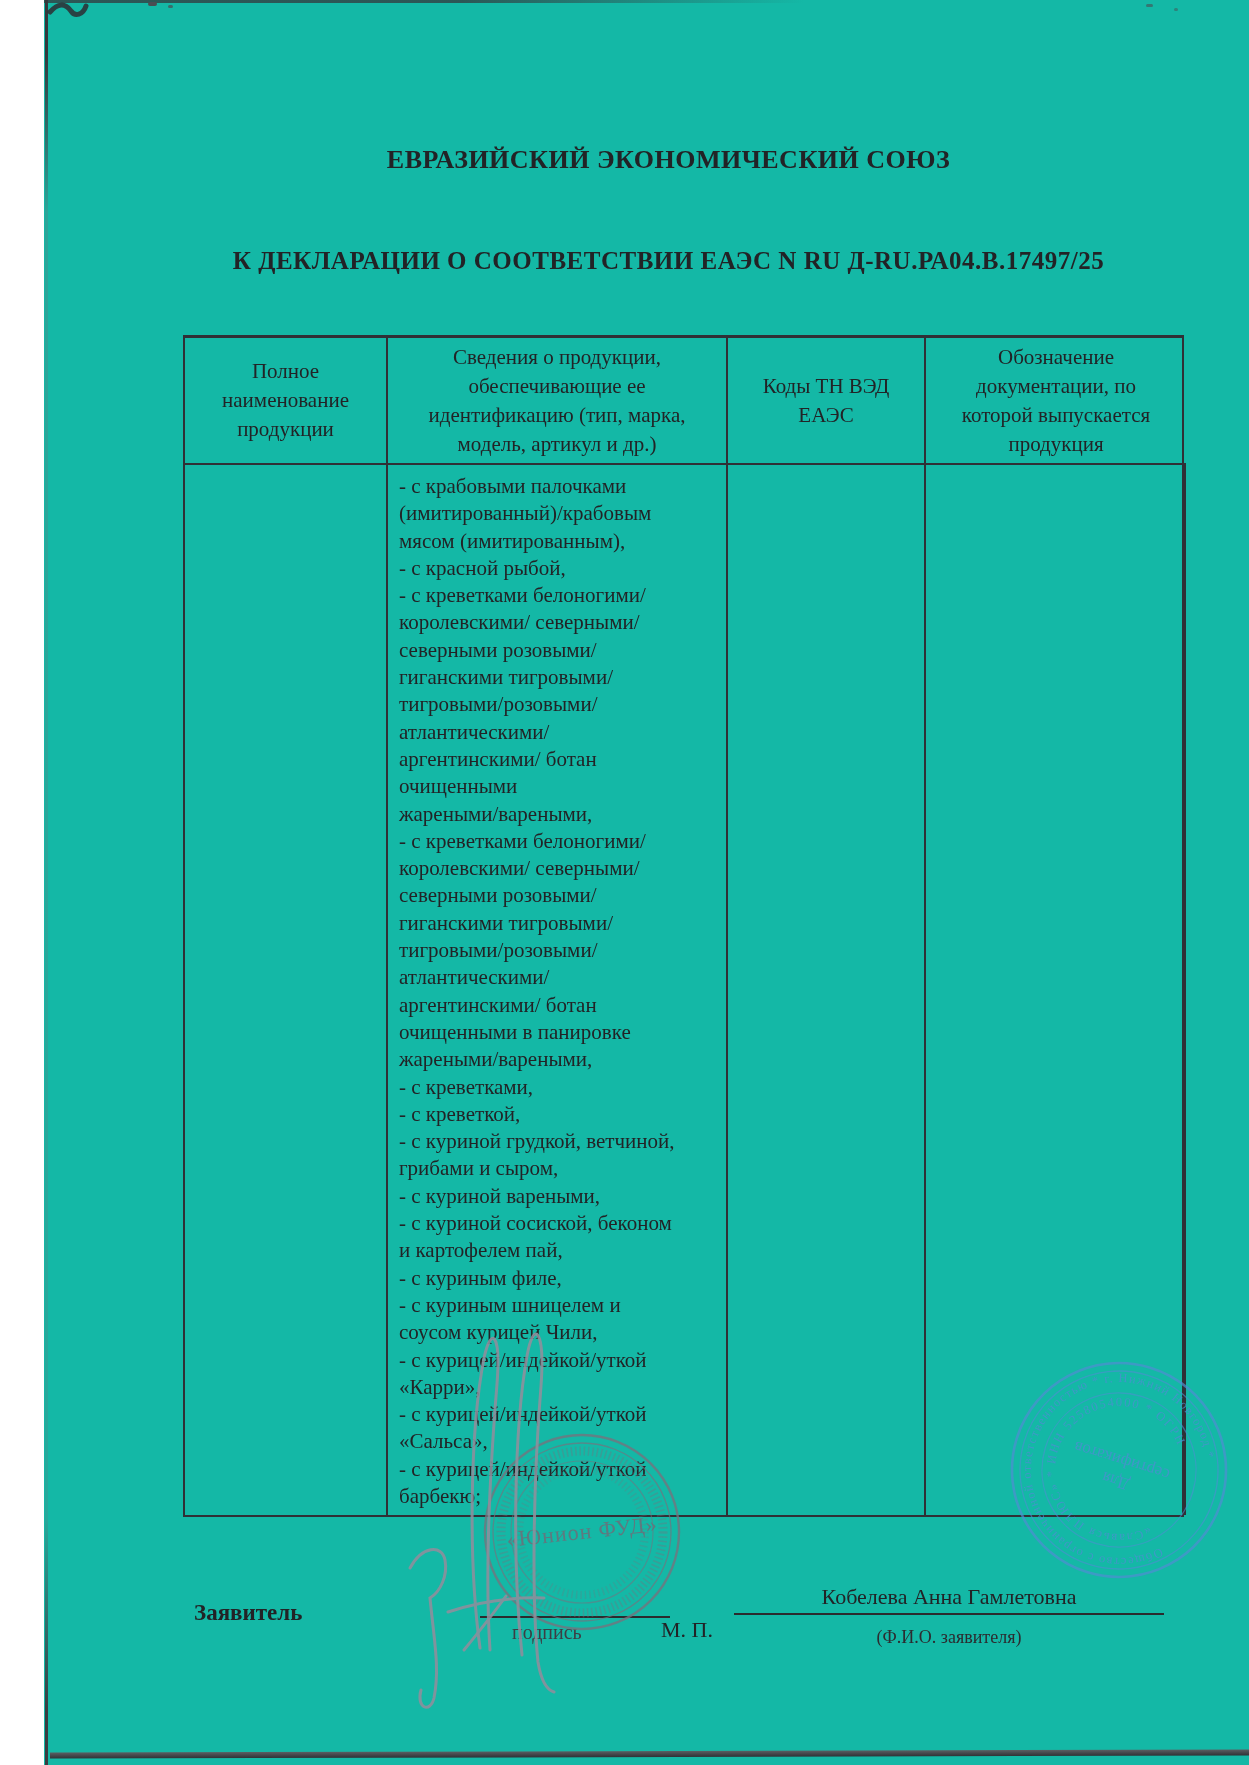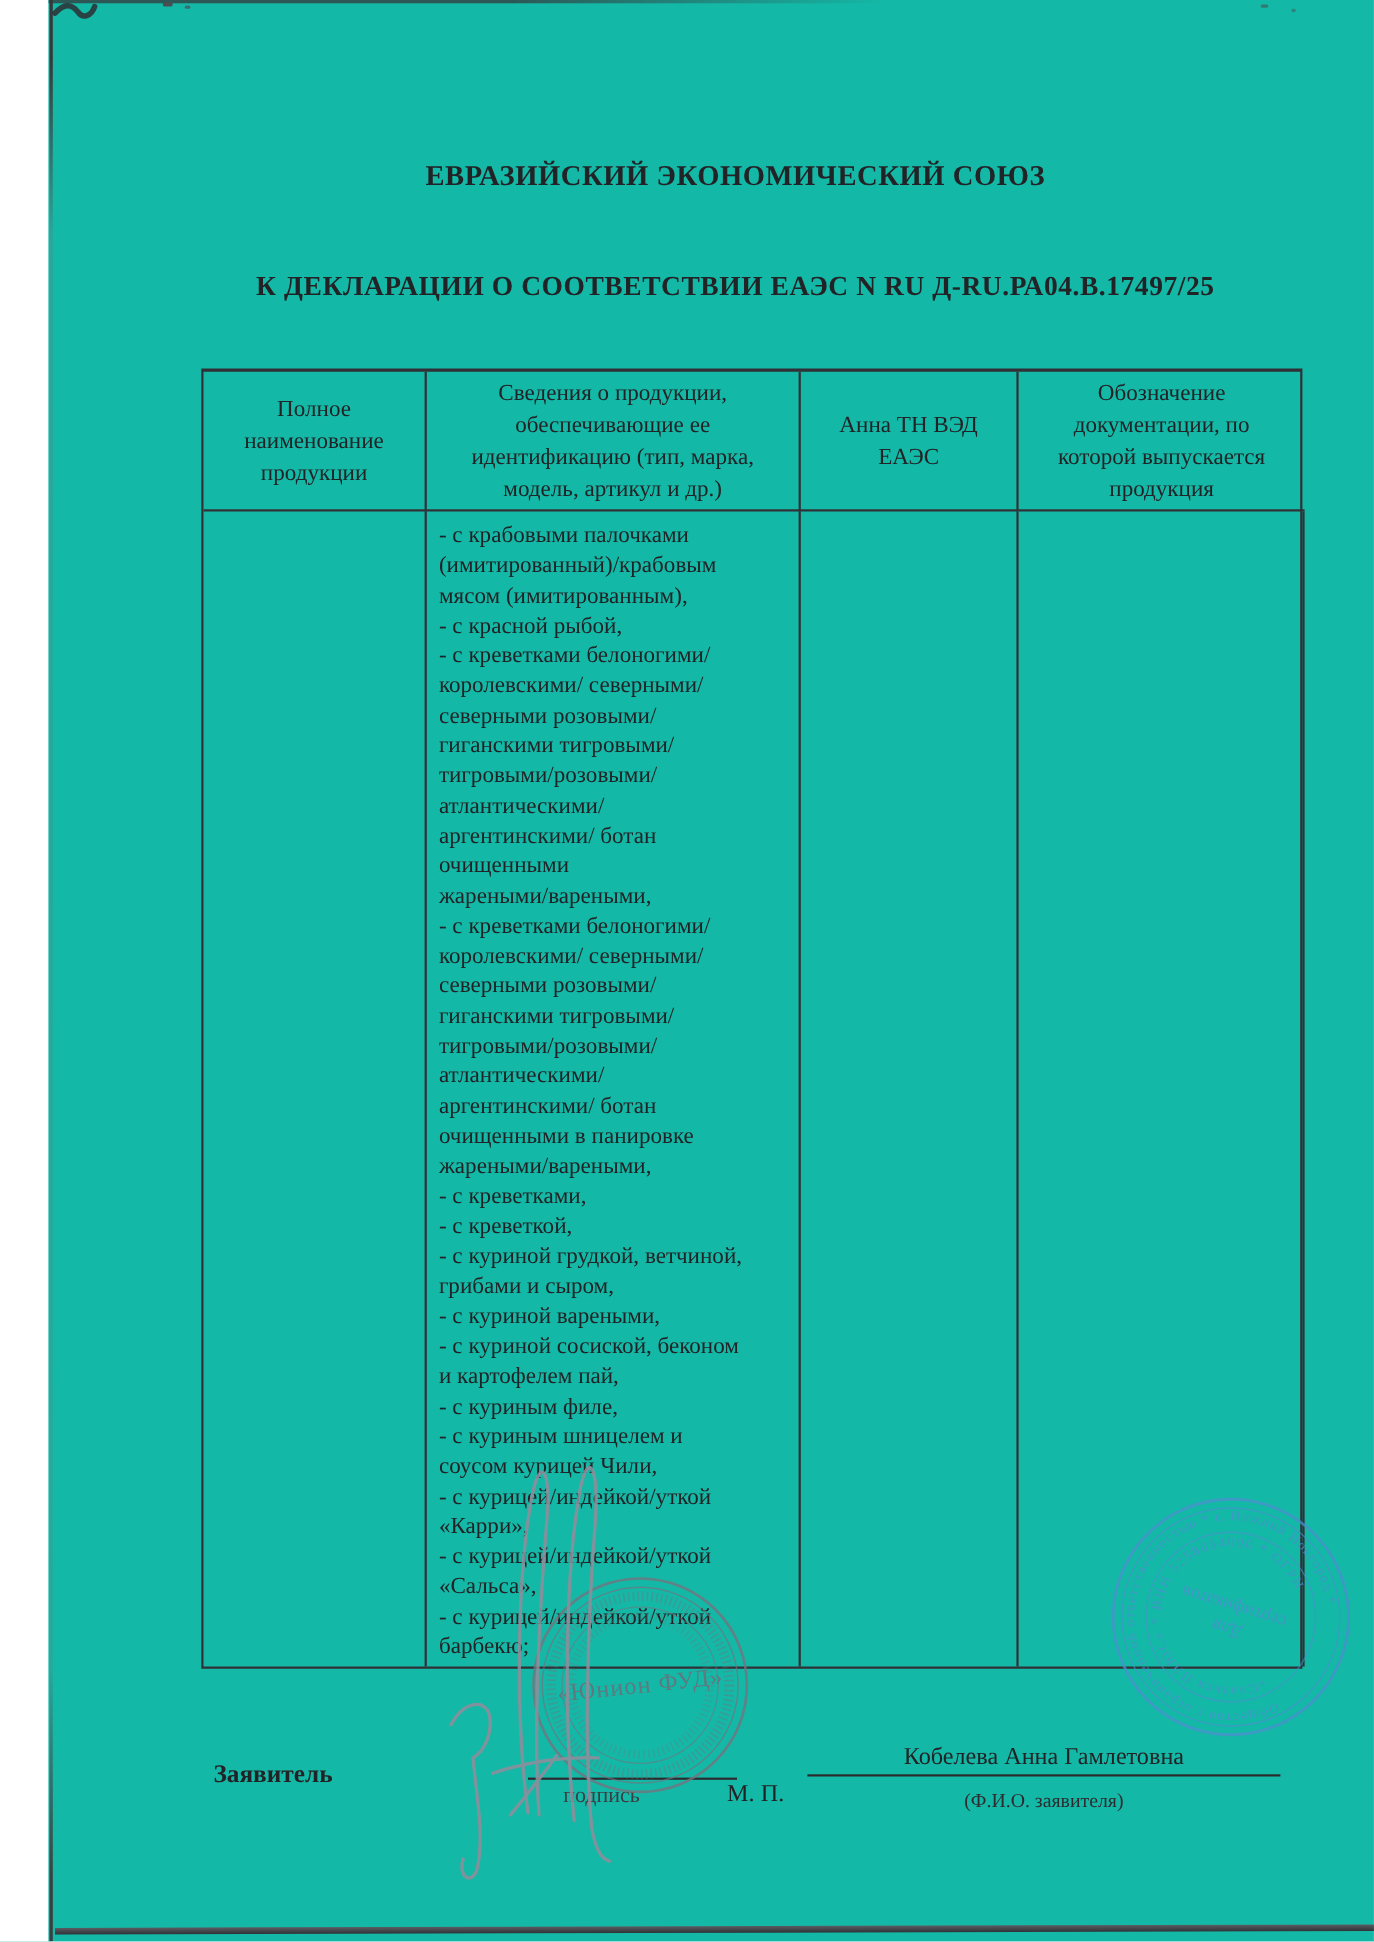--- a/index.html
+++ b/index.html
@@ -75,21 +75,21 @@
         <div class="line">наименование</div>
         <div class="line">продукции</div>
       </div>
     <div class="th">
         <div class="line">Сведения о продукции,</div>
         <div class="line">обеспечивающие ее</div>
         <div class="line">идентификацию (тип, марка,</div>
         <div class="line">модель, артикул и др.)</div>
       </div>
     <div class="th">
-        <div class="line">Анна ТН ВЭД</div>
+        <div class="line">Коды ТН ВЭД</div>
         <div class="line">ЕАЭС</div>
       </div>
     <div class="th">
         <div class="line">Обозначение</div>
         <div class="line">документации, по</div>
         <div class="line">которой выпускается</div>
         <div class="line">продукция</div>
       </div>
     <div class="td"></div>
     <div class="td">

